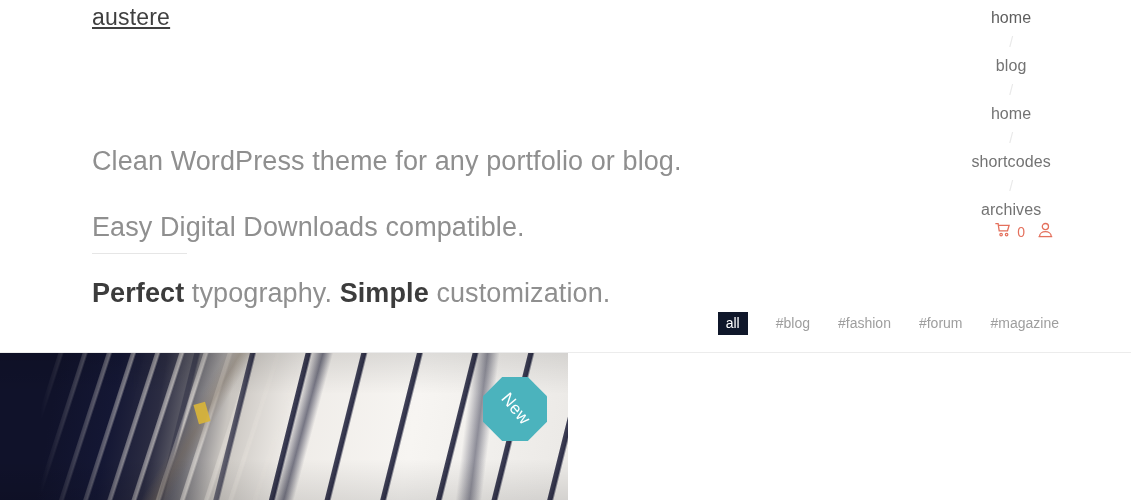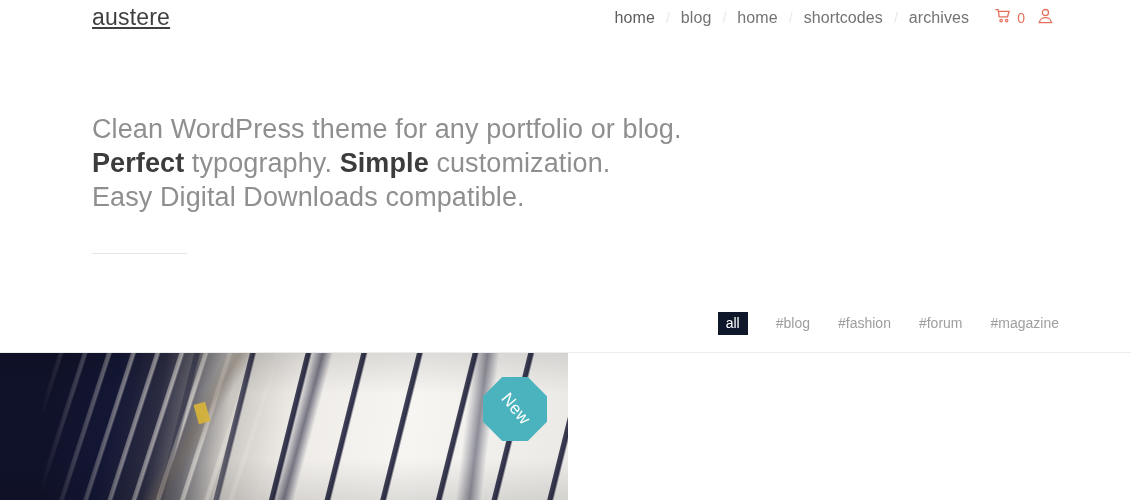--- a/index.html
+++ b/index.html
@@ -45,20 +45,21 @@
     font-family: "Liberation Sans", sans-serif;
   }
 
   .main-nav {
     position: absolute;
     right: 78px;
     top: 6px;
     display: flex;
     align-items: center;
     height: 24px;
+    flex-direction: column;
   }
 
   .nav-link {
     font-size: 16px;
     line-height: 24px;
     color: #737373;
     text-decoration: none;
     letter-spacing: 0.1px;
     white-space: nowrap;
   }
@@ -107,20 +108,21 @@
     top: 112px;
     width: 700px;
   }
   .hero-line {
     font-size: 27px;
     line-height: 34px;
     font-weight: 300;
     color: #8f8f8f;
     letter-spacing: 0.1px;
     white-space: nowrap;
+    margin-top: 32px;
   }
   .hero-line b {
     font-weight: 700;
     color: #3c3c3c;
   }
 
   .hero-rule {
     position: absolute;
     left: 92px;
     top: 253px;
@@ -338,22 +340,22 @@
             </svg>
           </span>
         </a>
 
       </div>
     </nav>
   </header>
 
   <section class="hero">
     <div class="hero-line">Clean WordPress theme for any portfolio or blog.</div>
+    <div class="hero-line">Easy Digital Downloads compatible.</div>
     <div class="hero-line"><b>Perfect</b><span> typography. </span><b>Simple</b><span> customization.</span></div>
-    <div class="hero-line">Easy Digital Downloads compatible.</div>
   </section>
 
   <div class="hero-rule"></div>
 
   <nav class="filter-bar">
     <a class="filter-item is-active" href="#">all</a>
     <a class="filter-item" href="#">#blog</a>
     <a class="filter-item" href="#">#fashion</a>
     <a class="filter-item" href="#">#forum</a>
     <a class="filter-item" href="#">#magazine</a>

